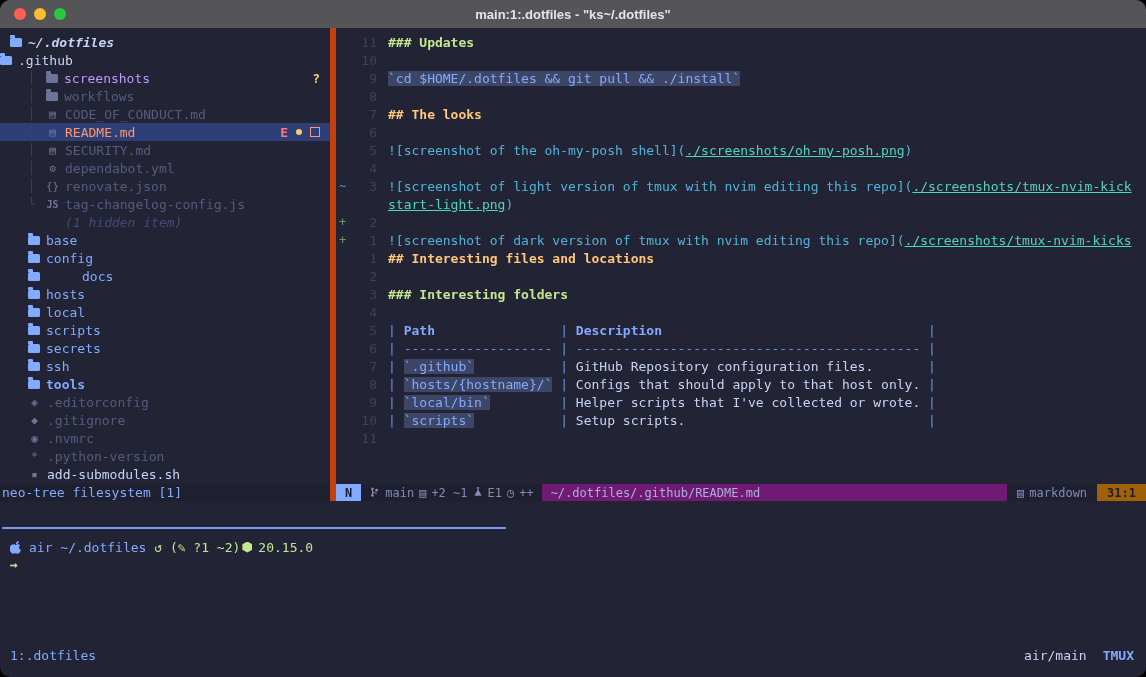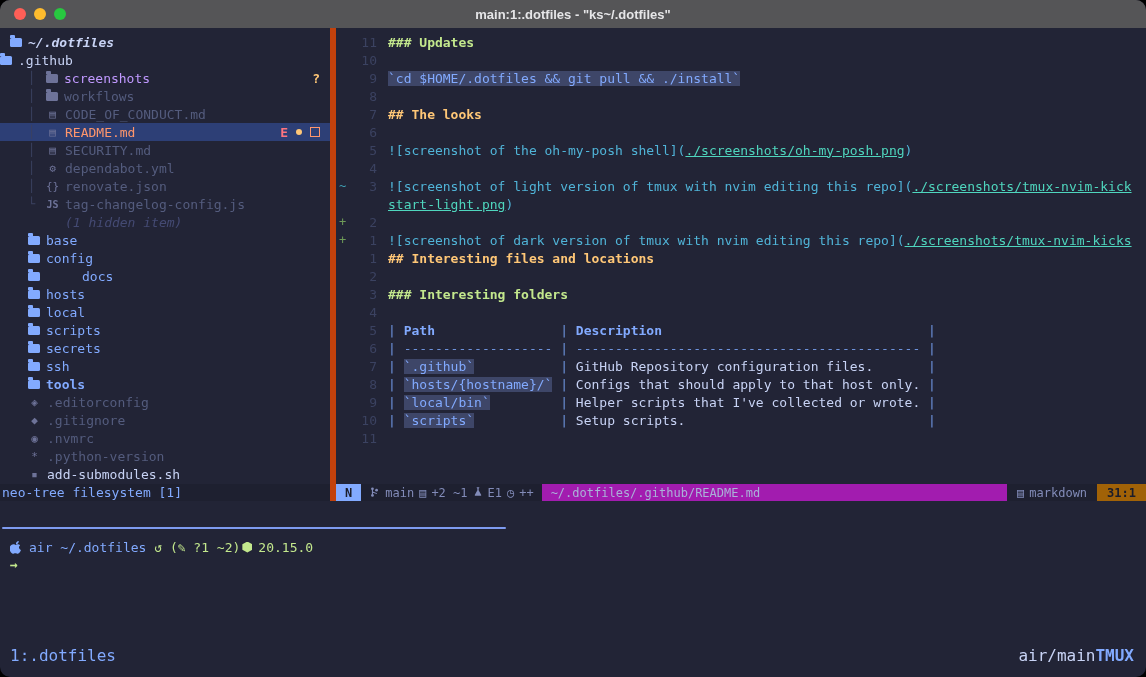--- a/index.html
+++ b/index.html
@@ -55,40 +55,40 @@
   .t-th{color:#82aaff;font-weight:bold;}
   .t-td{color:#c8d3f5;}
   .t-sp{color:#c8d3f5;}
   .cursor{display:inline-block;width:8px;height:15px;background:#b8c4f0;vertical-align:middle;}
   
   .statusline{height:17px;background:#1e2030;display:flex;align-items:center;font-size:12px;color:#828bb8;}
   .sl-mode{background:#82aaff;color:#1b1d2b;font-weight:bold;padding:0 9px;height:100%;
            display:flex;align-items:center;}
   .sl-info{display:flex;align-items:flex-start;gap:5px;padding:0 8px;white-space:pre;}
   .sl-ic{display:inline-flex;align-items:center;}
-  .sl-path{flex:1;background:#a21caf;color:#aab1d8;height:100%;display:flex;align-items:center;
+  .sl-path{flex:1;background:#701a75;color:#aab1d8;height:100%;display:flex;align-items:center;
            padding-left:9px;white-space:pre;}
   .sl-ft{padding:0 10px;display:flex;align-items:center;gap:5px;white-space:pre;}
   .sl-pos{background:#a16207;color:#1b1d2b;font-weight:bold;padding:0 10px;height:100%;
           display:flex;align-items:center;}
   
   .cmdline{position:absolute;top:501px;left:0;right:0;height:26px;background:#222436;}
   .pane-divider{position:absolute;top:527px;left:2px;width:504px;height:2px;background:#7e9bf0;border-radius:1px;}
   .shell{position:absolute;top:530px;left:0;right:0;height:110px;padding:8px 0 0 10px;font-size:13px;}
   .prompt-line{height:18px;display:flex;align-items:center;white-space:pre;}
   .p-blue{color:#82aaff}.p-green{color:#c3e88d}
   .apple{width:12px;height:14px;margin-right:7px;}
   .hex{width:10px;height:11px;background:#c3e88d;margin:0 6px 0 2px;
        clip-path:polygon(50% 0,100% 25%,100% 75%,50% 100%,0 75%,0 25%);}
   .arrow-line{height:18px;margin-top:1px;color:#c3e88d;font-weight:bold;}
   
   .tmuxbar{position:absolute;top:641px;left:0;right:0;height:28px;display:flex;align-items:center;
-           padding:0 12px 0 10px;font-size:16px;}
+           padding:0 12px 0 10px;font-size:13px;}
   .tm-left{color:#82aaff;}
-  .tm-right{margin-left:auto;display:flex;align-items:center;}
+  .tm-right{margin-left:auto;display:flex;align-items:center;gap:16px;}
   .tm-session{color:#c8d3f5;}
   .tm-label{color:#82aaff;font-weight:bold;}
 </style>
 </head>
 <body>
 
 <div class="window">
 
   <div class="titlebar">
     <div class="lights">

